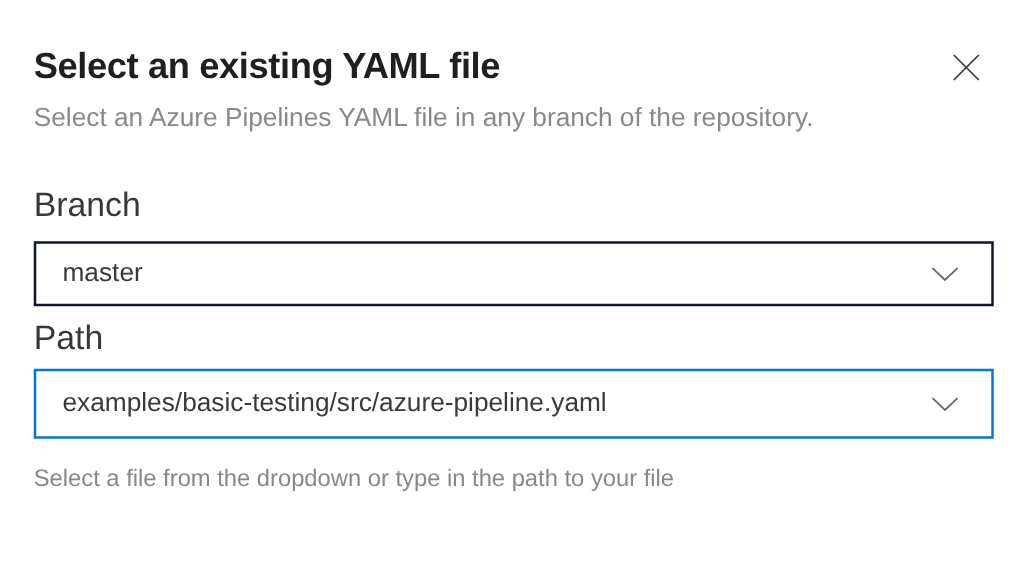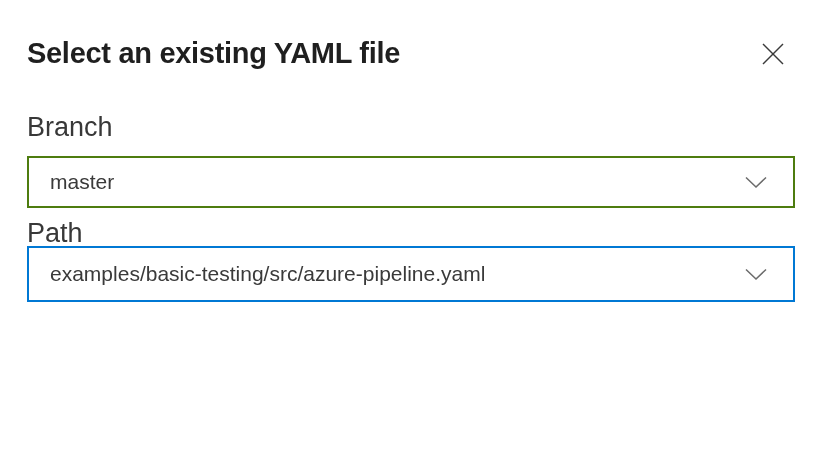--- a/index.html
+++ b/index.html
@@ -54,30 +54,30 @@
     line-height: 26px;
     color: #383838;
     font-weight: 400;
   }
   .label-branch { margin-top: 42px; }
   .label-path   { margin-top: 12px; }
   .combobox {
     margin-top: 16px;
     width: 768px;
     height: 52px;
-    border: 2px solid #4d7c0f;
+    border: 2px solid #0f172a;
     background: #ffffff;
     display: flex;
     align-items: center;
     justify-content: space-between;
     padding: 0 26px 0 21px;
     cursor: pointer;
   }
   .combobox.focused {
-    margin-top: 0;
+    margin-top: 12px;
     height: 56px;
     border-color: #0078d4;
   }
   .combobox-value {
     font-size: 21px;
     color: #3a3a3a;
     white-space: nowrap;
     overflow: hidden;
     text-overflow: ellipsis;
   }
@@ -105,20 +105,21 @@
     <button class="close-button">
       <span>
         <svg width="26" height="26" viewBox="0 0 26 26" fill="none" stroke="currentColor" stroke-width="1.4">
           <line x1="3" y1="3" x2="23" y2="23"></line>
           <line x1="23" y1="3" x2="3" y2="23"></line>
         </svg>
       </span>
     </button>
   </div>
 
+  <p class="dialog-subtitle">Select an Azure Pipelines YAML file in any branch of the repository.</p>
 
   <label class="field-label label-branch">Branch</label>
 
   <div class="combobox">
     <span class="combobox-value">master</span>
     <span class="chevron">
       <svg width="22" height="13" viewBox="0 0 22 13" fill="none" stroke="currentColor" stroke-width="1.5">
         <polyline points="1,1.5 11,11 21,1.5"></polyline>
       </svg>
     </span>
@@ -128,14 +129,15 @@
 
   <div class="combobox focused">
     <span class="combobox-value">examples/basic-testing/src/azure-pipeline.yaml</span>
     <span class="chevron">
       <svg width="22" height="13" viewBox="0 0 22 13" fill="none" stroke="currentColor" stroke-width="1.5">
         <polyline points="1,1.5 11,11 21,1.5"></polyline>
       </svg>
     </span>
   </div>
 
+  <p class="field-hint">Select a file from the dropdown or type in the path to your file</p>
 
 </div>
 
 </body></html>

